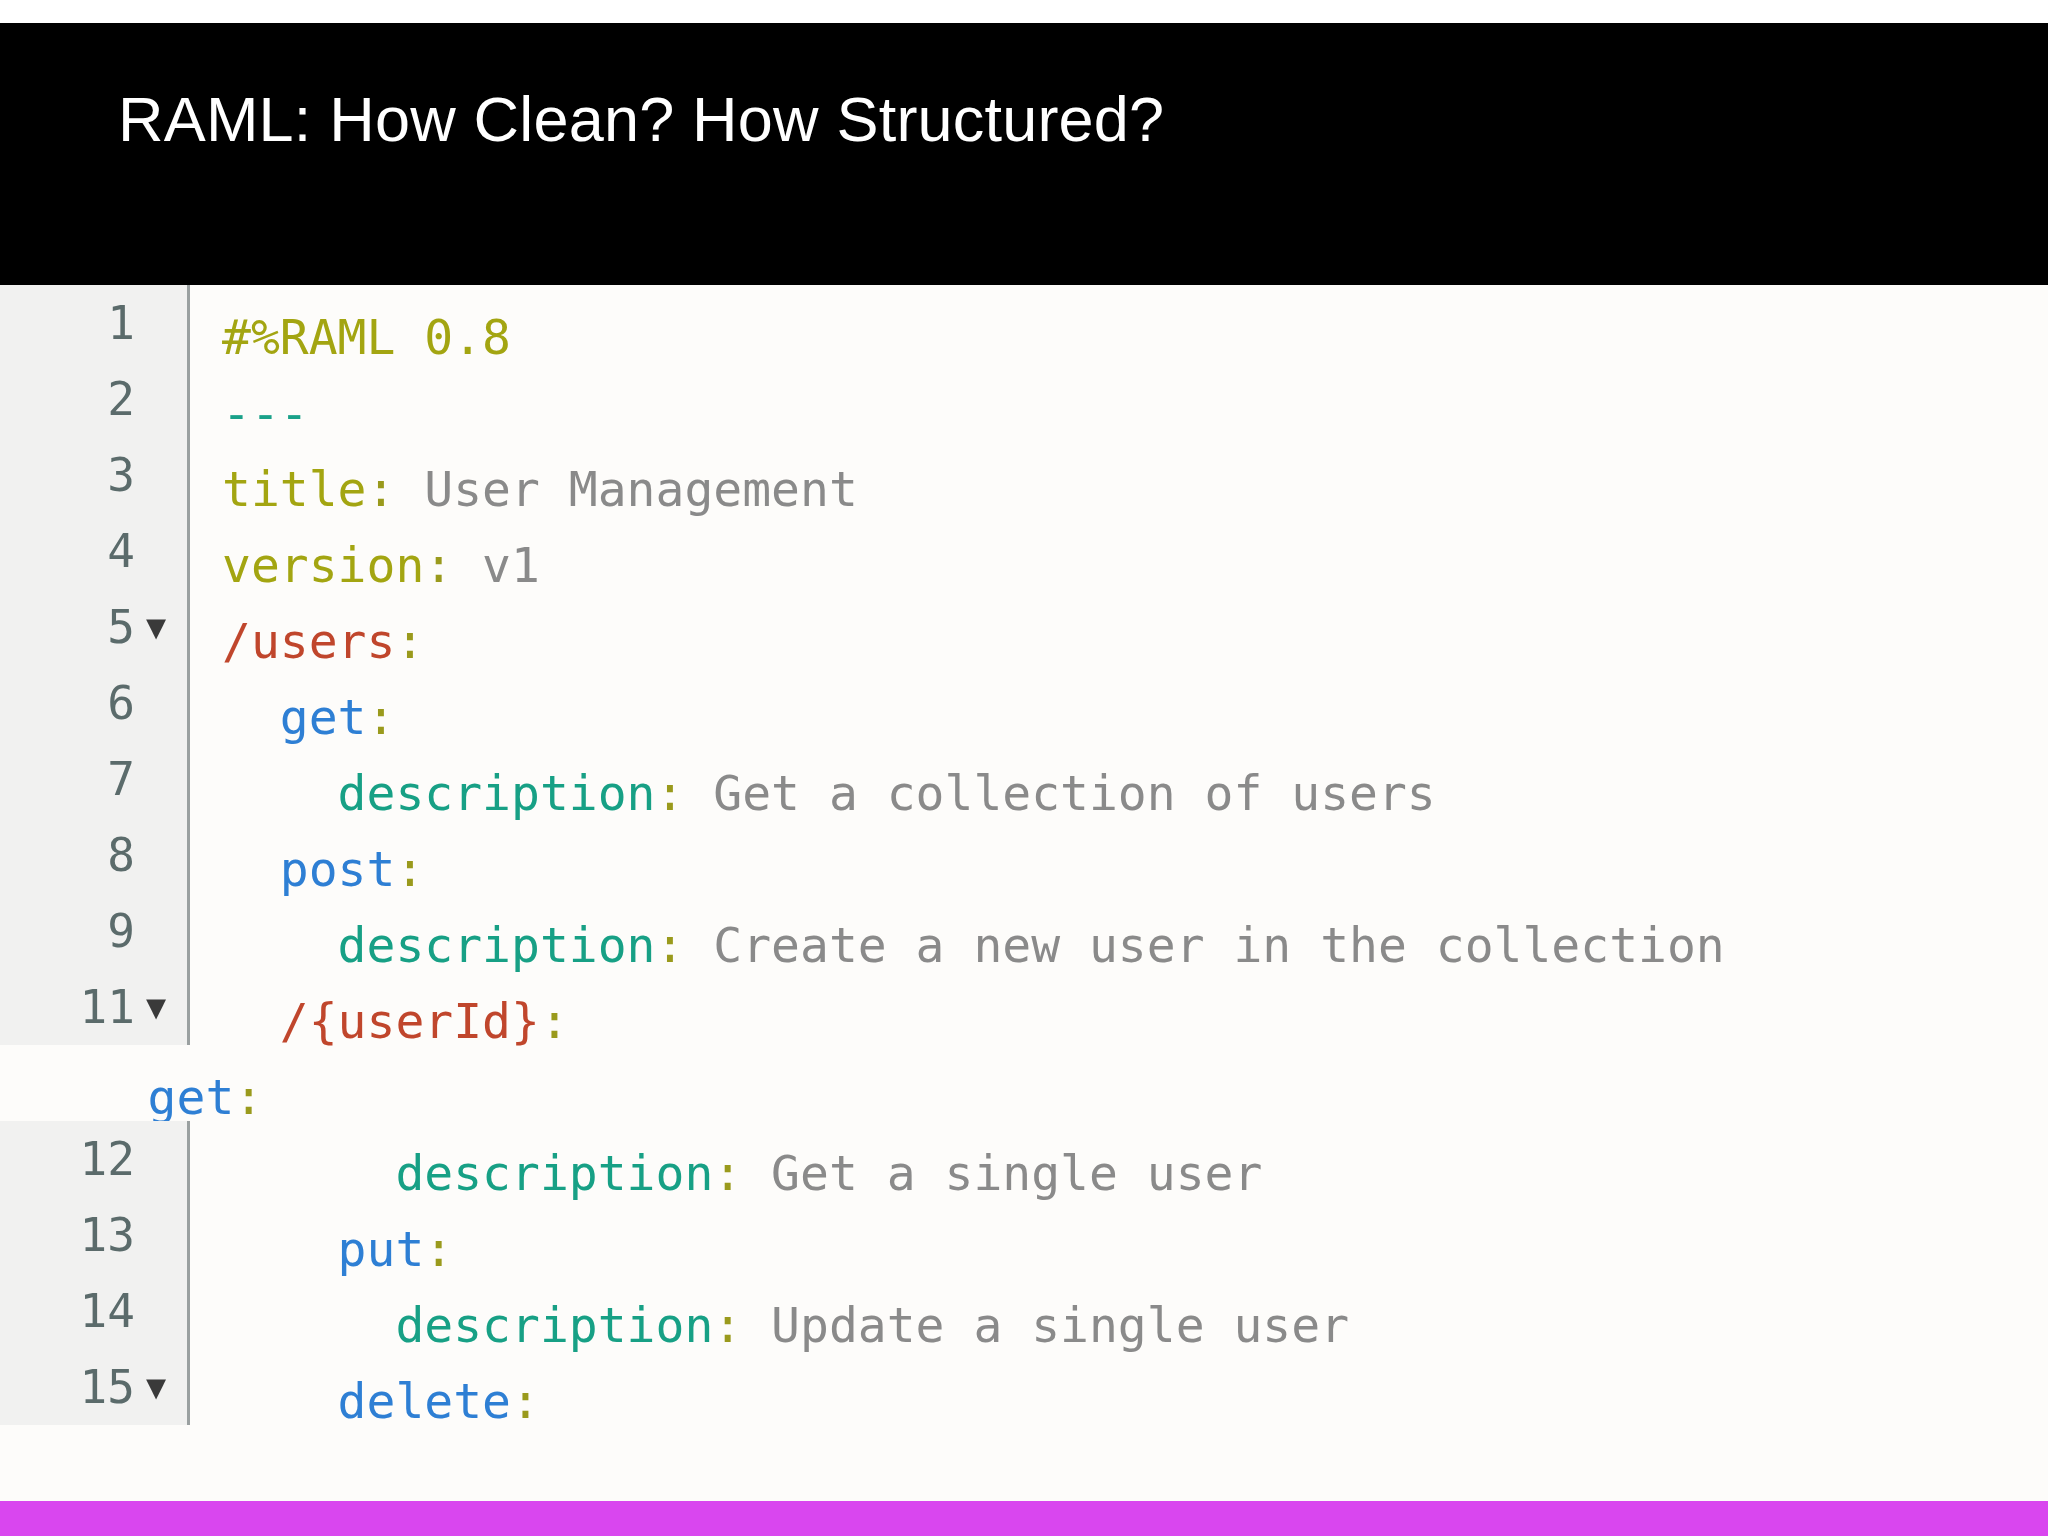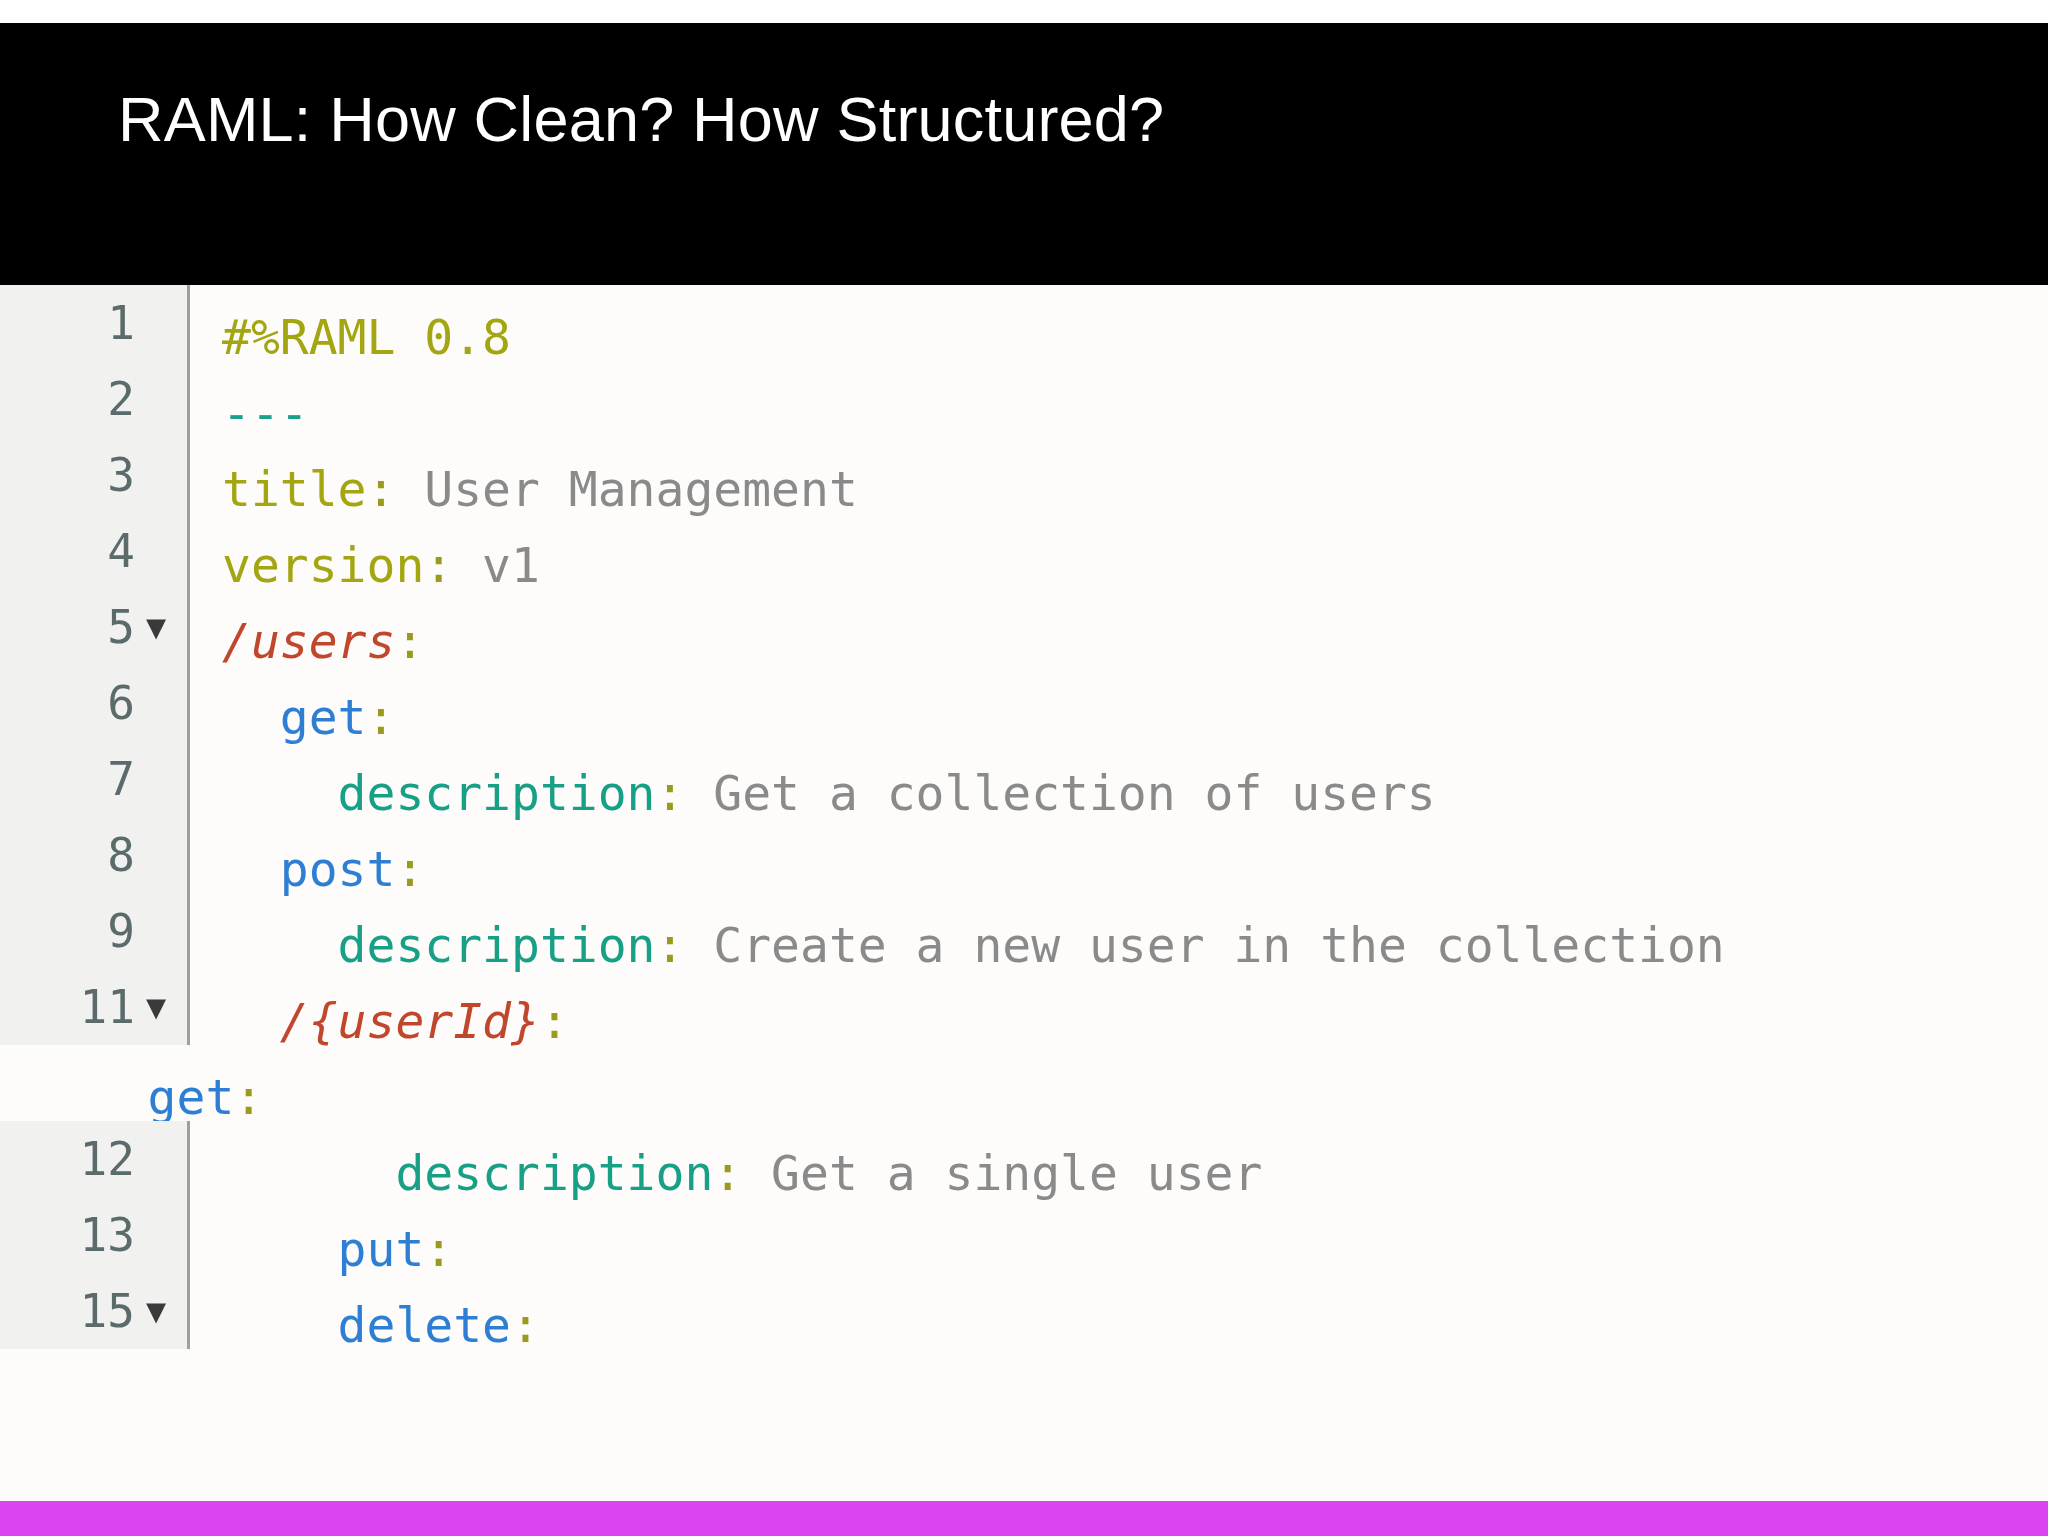--- a/index.html
+++ b/index.html
@@ -117,21 +117,21 @@
     line-height: 1;
     white-space: pre;
   }
 
   
   .tok-directive { color: #a3a511; }
   .tok-docstart  { color: #1aa189; }
   .tok-key       { color: #a3a511; }
   .tok-colon     { color: #9a9a1c; }
   .tok-method    { color: #2e7fd4; }
-  .tok-resource  { color: #c0462c; font-style: italic; }
+  .tok-resource  { color: #c0462c; }
   .tok-desckey   { color: #17a085; }
   .tok-value     { color: #8a8a8a; }
   .tok-plain     { color: #8a8a8a; }
 </style>
 </head>
 <body>
 
 <div class="slide">
 
   <div class="title-band"></div>
@@ -223,20 +223,27 @@
         </div>
         <div class="code-row">
           <div class="gutter">
             <span class="lineno">13</span>
             <span class="fold empty">▼</span>
           </div>
           <div class="code-cell"><span><span class="tok-plain">    </span><span class="tok-method">put</span><span class="tok-colon">:</span></span></div>
         </div>
         <div class="code-row">
           <div class="gutter">
+            <span class="lineno">14</span>
+            <span class="fold empty">▼</span>
+          </div>
+          <div class="code-cell"><span><span class="tok-plain">      </span><span class="tok-desckey">description</span><span class="tok-colon">:</span><span class="tok-value"> Update a single user</span></span></div>
+        </div>
+        <div class="code-row">
+          <div class="gutter">
             <span class="lineno">15</span>
             <span class="fold">▼</span>
           </div>
           <div class="code-cell"><span><span class="tok-plain">    </span><span class="tok-method">delete</span><span class="tok-colon">:</span></span></div>
         </div>
       </div>
 
   </div>
 
 </div>

